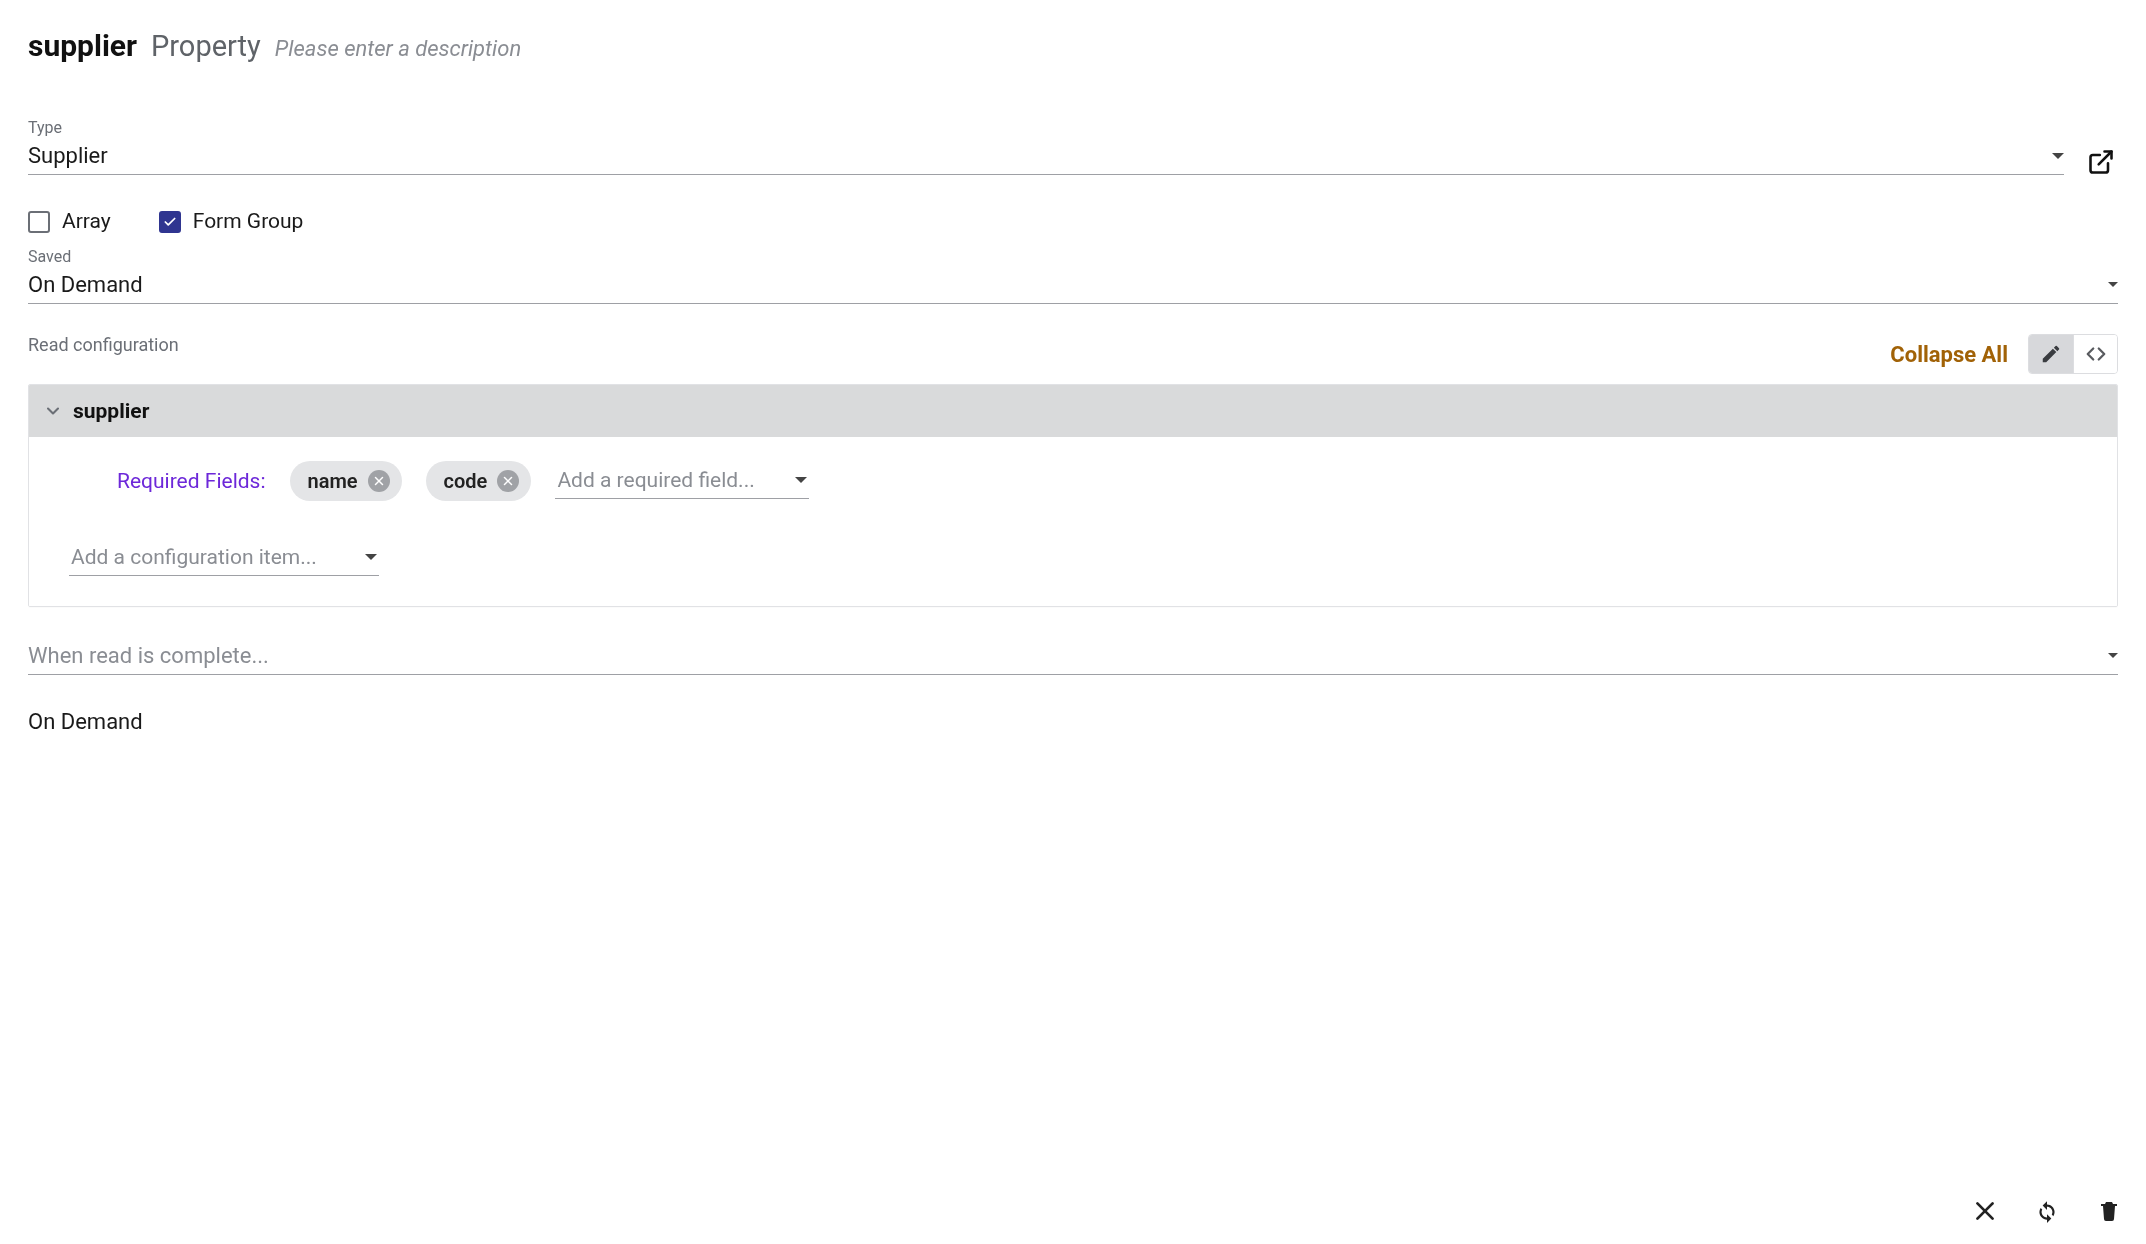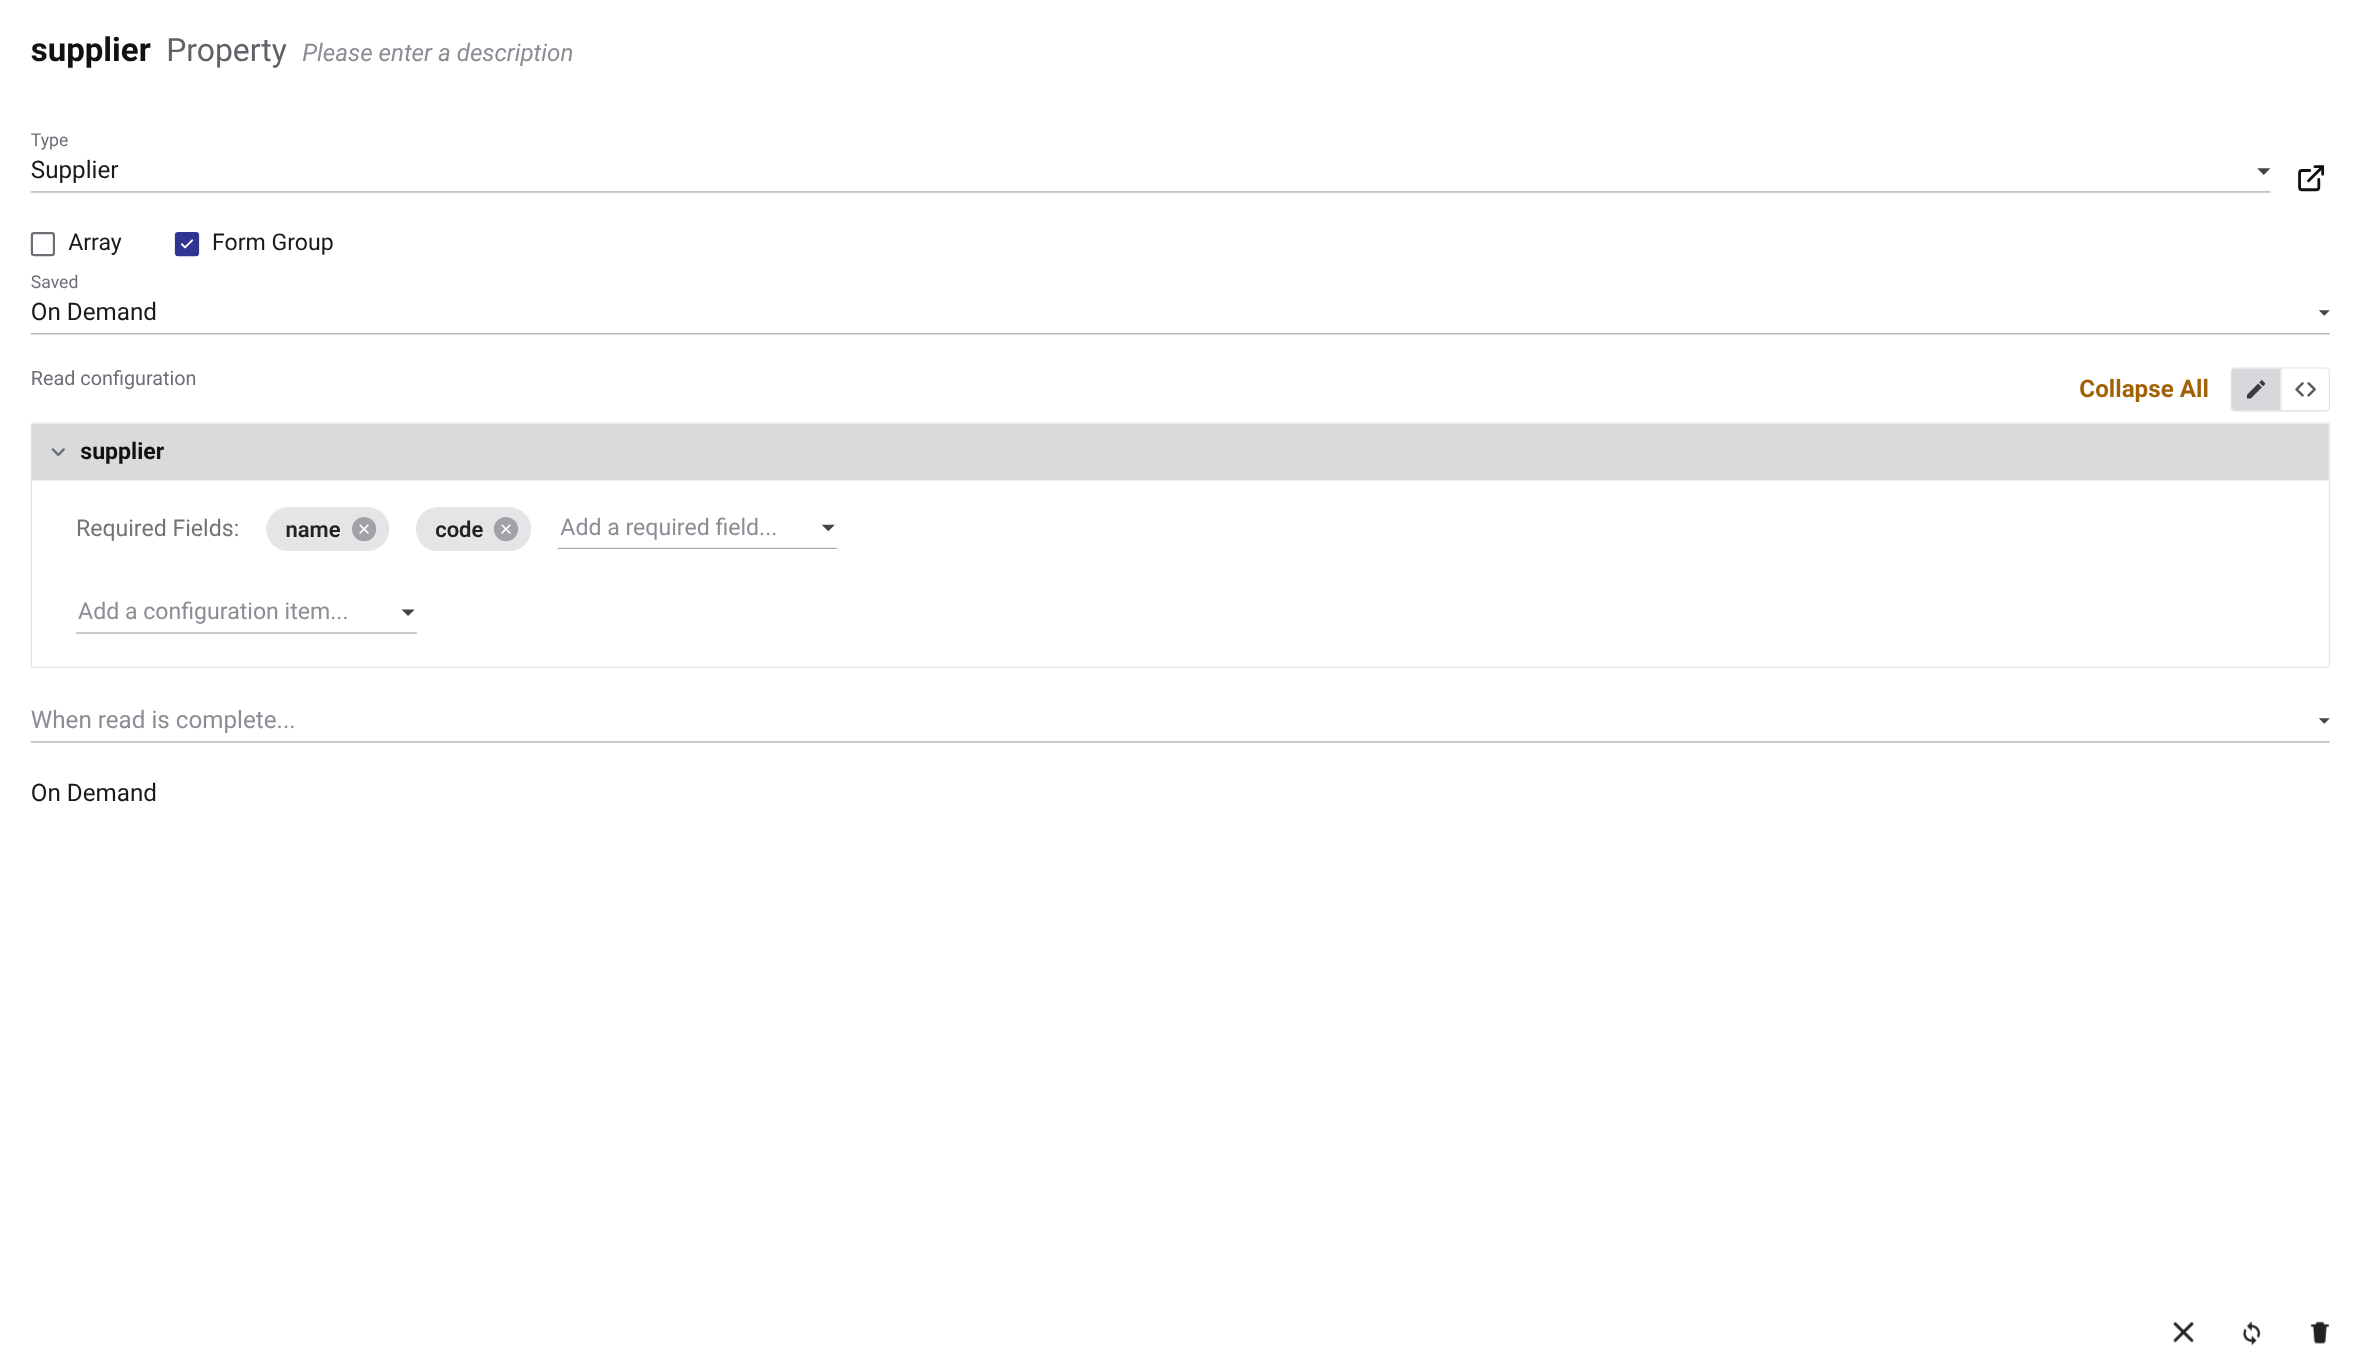--- a/index.html
+++ b/index.html
@@ -55,21 +55,21 @@
   .toggle-btn + .toggle-btn { border-left: 1px solid #dcdde0; }
 
   
   .tree-card { border: 1px solid #e1e2e5; border-radius: 2px; overflow: hidden; margin-bottom: 34px; box-shadow: 0 1px 1px rgba(0,0,0,.02); }
   .tree-header { background: #d9dadb; display: flex; align-items: center; gap: 10px; padding: 14px 14px; cursor: pointer; }
   .tree-chevron { color: #6b6f76; display: flex; }
   .tree-title { font-size: 21px; font-weight: 700; color: #111; }
   .tree-body { padding: 24px 40px 30px; background: #fff; display: flex; flex-direction: column; gap: 40px; }
 
   .req-row { display: flex; align-items: center; gap: 24px; flex-wrap: wrap; }
-  .req-label { font-size: 21px; color: #737373; }
+  .req-label { font-size: 21px; color: #6d28d9; margin-left: 48px; }
   .chip { display: inline-flex; align-items: center; gap: 10px; background: #e4e5e7; border-radius: 999px; padding: 8px 12px 8px 18px; font-size: 20px; font-weight: 600; color: #222; }
   .chip-close { width: 22px; height: 22px; border-radius: 50%; background: #a0a2a6; display: flex; align-items: center; justify-content: center; cursor: pointer; }
   .chip-close svg { width: 12px; height: 12px; }
 
   .under-select { display: inline-flex; align-items: center; gap: 40px; border-bottom: 1px solid #9ea0a5; padding: 4px 2px 6px; min-width: 250px; justify-content: space-between; cursor: pointer; }
   .under-select .placeholder { font-size: 21px; color: #8a8d93; }
 
   .cfg-row .under-select { min-width: 310px; }
 
   

